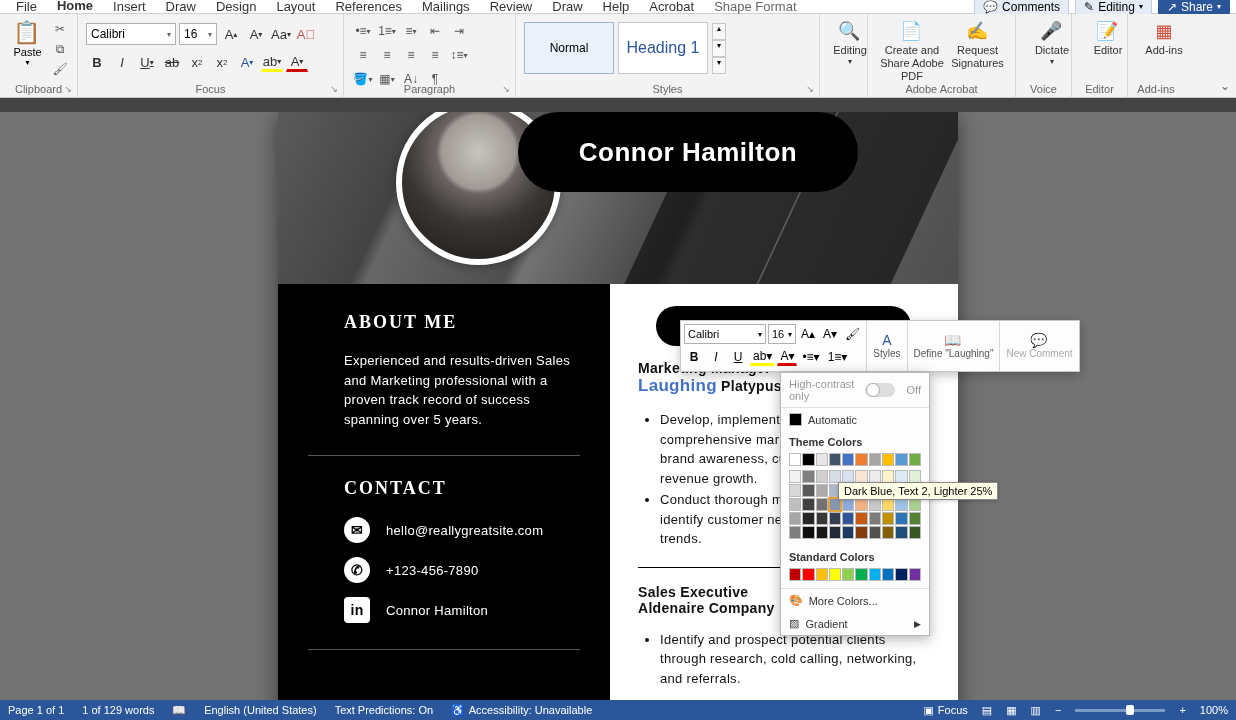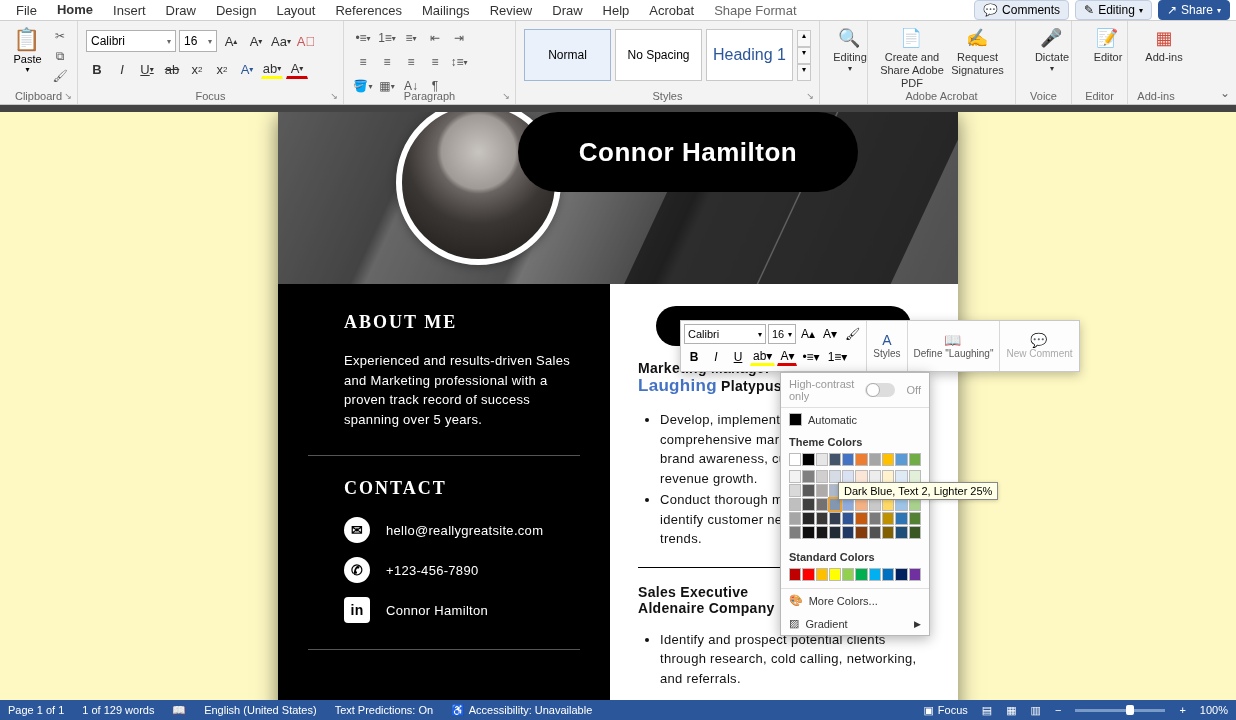--- a/index.html
+++ b/index.html
@@ -1,19 +1,19 @@
 <!DOCTYPE html>
 <html><head>
 <meta charset="utf-8">
 <style>
 * { box-sizing: border-box; margin: 0; padding: 0; }
 body { font-family: "Segoe UI", Arial, sans-serif; background: #444; width: 1236px; height: 720px; overflow: hidden; position: relative; font-size: 12px; }
 
 
-.menubar { background: #fff; height: 21px; display: flex; align-items: center; padding: 0 6px; font-size: 13px; border-bottom: 1px solid #d0d0d0; }
+.menubar { background: #fff; height: 14px; display: flex; align-items: center; padding: 0 6px; font-size: 13px; border-bottom: 1px solid #d0d0d0; }
 .menubar .tab { padding: 4px 10px; cursor: pointer; color: #333; }
 .menubar .tab.file { color: #333; }
 .menubar .tab.active { border-bottom: 2px solid #2b579a; font-weight: 600; }
 .menubar .rtabs { margin-left: auto; display: flex; gap: 6px; }
 .menubar .rbtn { background: #e6ecf5; border: 1px solid #c0cde0; border-radius: 4px; padding: 2px 8px; display: flex; align-items: center; gap: 4px; font-size: 12px; }
 .menubar .rbtn.share { background: #2b579a; color: #fff; border-color: #2b579a; }
 
 
 .ribbon { background: #f3f3f3; height: 84px; display: flex; border-bottom: 1px solid #c8c8c8; position: relative; }
 .group { border-right: 1px solid #d8d8d8; padding: 2px 8px 0 8px; display: flex; flex-direction: column; position: relative; }
@@ -51,21 +51,21 @@
 .styles-scroll div { width: 14px; height: 17px; border: 1px solid #c8c8c8; background: #f8f8f8; font-size: 8px; text-align: center;}
 
 
 .big-btn { display: flex; flex-direction: column; align-items: center; width: 56px; padding-top: 4px; font-size: 11px; color: #333; text-align: center; line-height: 1.2;}
 .big-btn.wide { width: 95px; }
 .big-btn .ic { width: 28px; height: 24px; display: flex; align-items: center; justify-content: center; font-size: 18px; color: #2b579a; }
 
 .ribbon-collapse { position: absolute; right: 6px; bottom: 4px; font-size: 12px; color: #666; }
 
 
-.docarea { position: absolute; top: 112px; bottom: 16px; left: 0; right: 0; background: #fef9c3; overflow: hidden; display: flex; justify-content: center;}
+.docarea { position: absolute; top: 112px; bottom: 16px; left: 0; right: 0; background: #737373; overflow: hidden; display: flex; justify-content: center;}
 .page { width: 680px; background: #fff; margin-top: 0; box-shadow: 0 4px 20px rgba(0,0,0,.5); position: relative; height: 900px;}
 
 
 .hero { height: 172px; background: #1a1a1a; position: relative; overflow: hidden;}
 .hero-bg { position: absolute; inset: 0; background: linear-gradient(115deg, #777 0%, #555 20%, #888 22%, #666 40%, #999 42%, #555 60%, #888 62%, #666 100%); opacity: .7; filter: grayscale(1);}
 .hero-bg::before, .hero-bg::after { content:""; position:absolute; background: rgba(0,0,0,.6); }
 .hero-bg::before { width: 120px; height: 300px; transform: rotate(25deg); left: 520px; top: -50px;}
 .hero-bg::after { width: 120px; height: 300px; transform: rotate(25deg); left: 400px; top: -80px;}
 .avatar { position: absolute; left: 118px; top: -12px; width: 165px; height: 165px; border-radius: 50%; background: radial-gradient(circle at 50% 30%, #c8c4c0 0%, #a09a96 28%, #6a6462 32%, #3a3634 55%, #1a1816 100%); border: 6px solid #fff; box-shadow: 0 2px 10px rgba(0,0,0,.3);}
 .name-pill { position: absolute; left: 240px; top: 0px; width: 340px; height: 80px; background: #000; border-radius: 40px; color: #fff; display: flex; align-items: center; justify-content: center; font-size: 26px; font-weight: 700; letter-spacing: .5px;}
@@ -232,21 +232,20 @@
         <span class="pbtn">¶</span>
       </div>
     </div>
     <div class="group-label">Paragraph</div>
     <div class="dialog-launcher">↘</div>
   </div>
 
   <div class="group" style="width:304px">
     <div class="styles-body">
       <div class="style-tile active">Normal</div>
-      <div class="style-tile">No Spacing</div>
       <div class="style-tile heading">Heading 1</div>
       <div class="styles-scroll">
           <div>▴</div>
           <div>▾</div>
           <div>▾</div>
         </div>
     </div>
     <div class="group-label">Styles</div>
     <div class="dialog-launcher">↘</div>
   </div>

